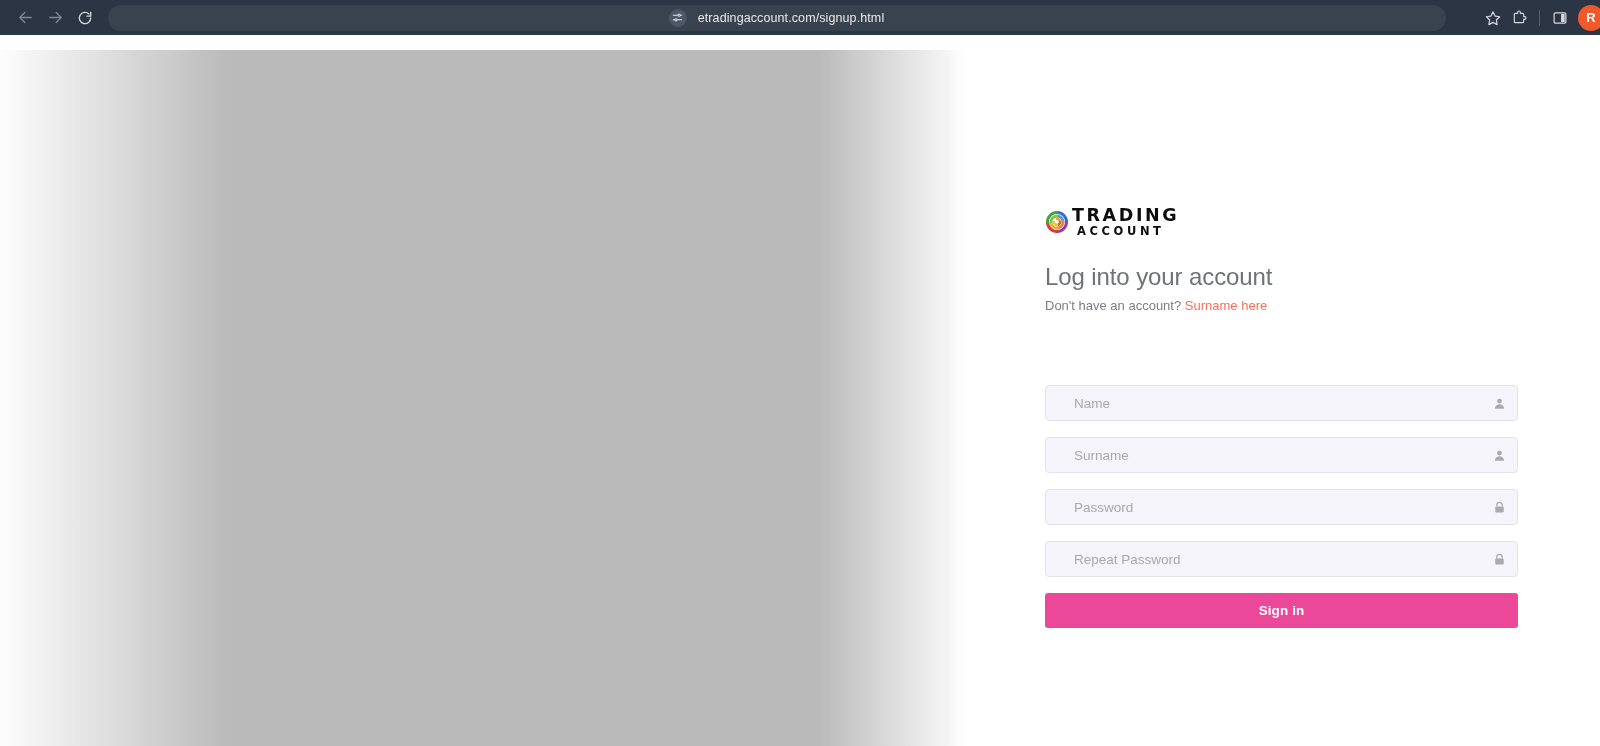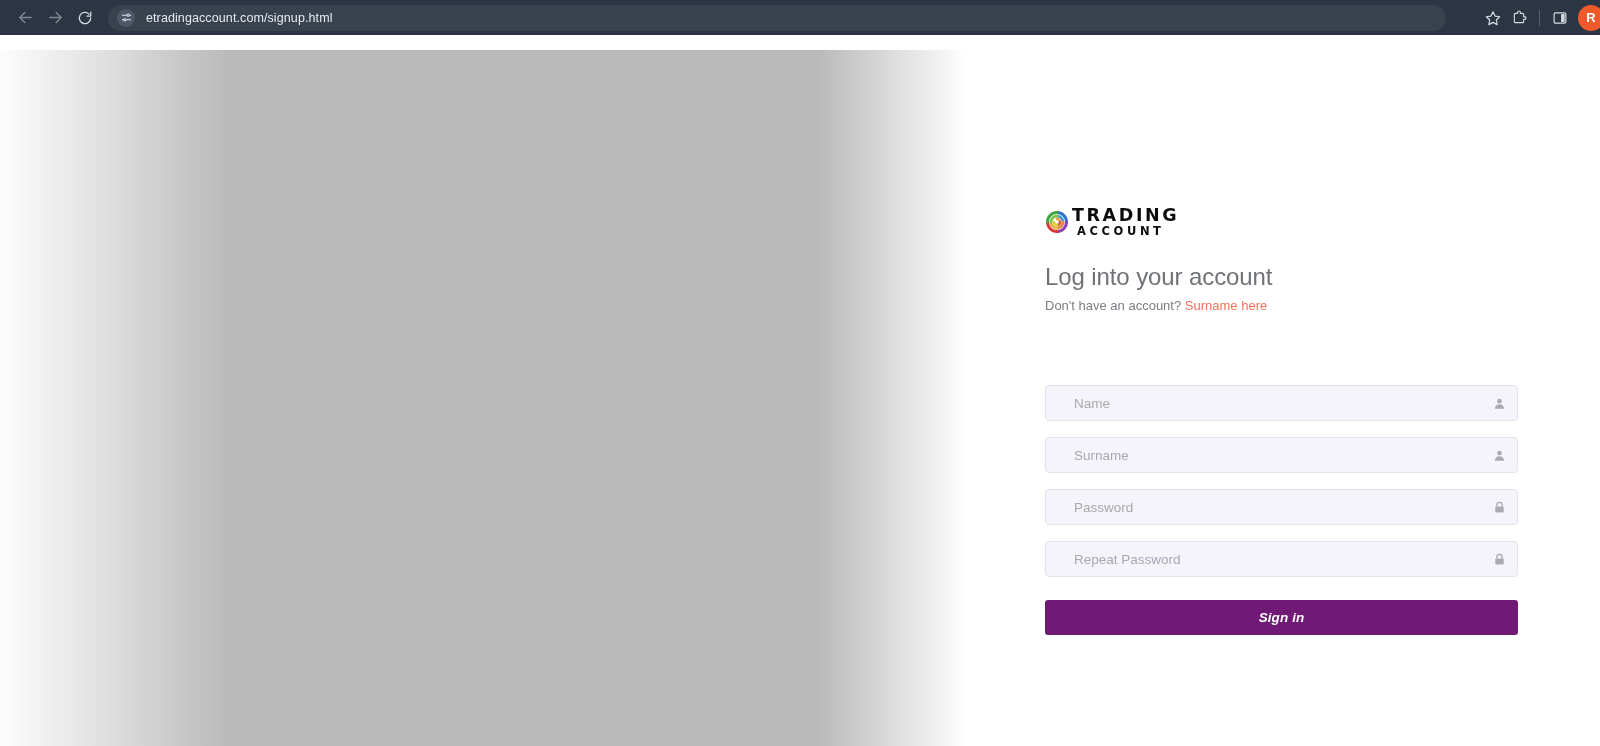--- a/index.html
+++ b/index.html
@@ -37,20 +37,21 @@
   .url-pill {
     margin-left: 8px;
     height: 26px;
     width: 1338px;
     background: #39424f;
     border-radius: 13px;
     display: flex;
     align-items: center;
     padding: 0 10px 0 9px;
     flex: 0 0 auto;
+    justify-content: center;
   }
 
   .tune-icon {
     width: 18px; height: 18px;
     border-radius: 50%;
     background: #4c5767;
     display: flex; align-items: center; justify-content: center;
     flex: 0 0 auto;
   }
 
@@ -249,31 +250,29 @@
     top: 50%;
     transform: translateY(-50%);
     width: 14px; height: 14px;
     display: flex; align-items: center; justify-content: center;
     pointer-events: none;
   }
 
   .submit-btn {
     width: 473px;
     height: 35px;
-    margin-top: 7px;
-    background: #701a75;
+    background: #ec4899;
     border: none;
     border-radius: 3px;
     color: #ffffff;
     font-size: 13.5px;
     font-weight: bold;
     font-family: "Liberation Sans", sans-serif;
     cursor: pointer;
     letter-spacing: 0.1px;
-    font-style: italic;
   }
 </style>
 </head>
 <body>
 
 <div class="browser-bar">
 
   <div class="nav-btn disabled">
     <svg width="17" height="17" viewBox="0 0 24 24" fill="none" stroke="#c6cbd2" stroke-width="2" stroke-linecap="round" stroke-linejoin="round">
       <line x1="20" y1="12" x2="5" y2="12"></line>

